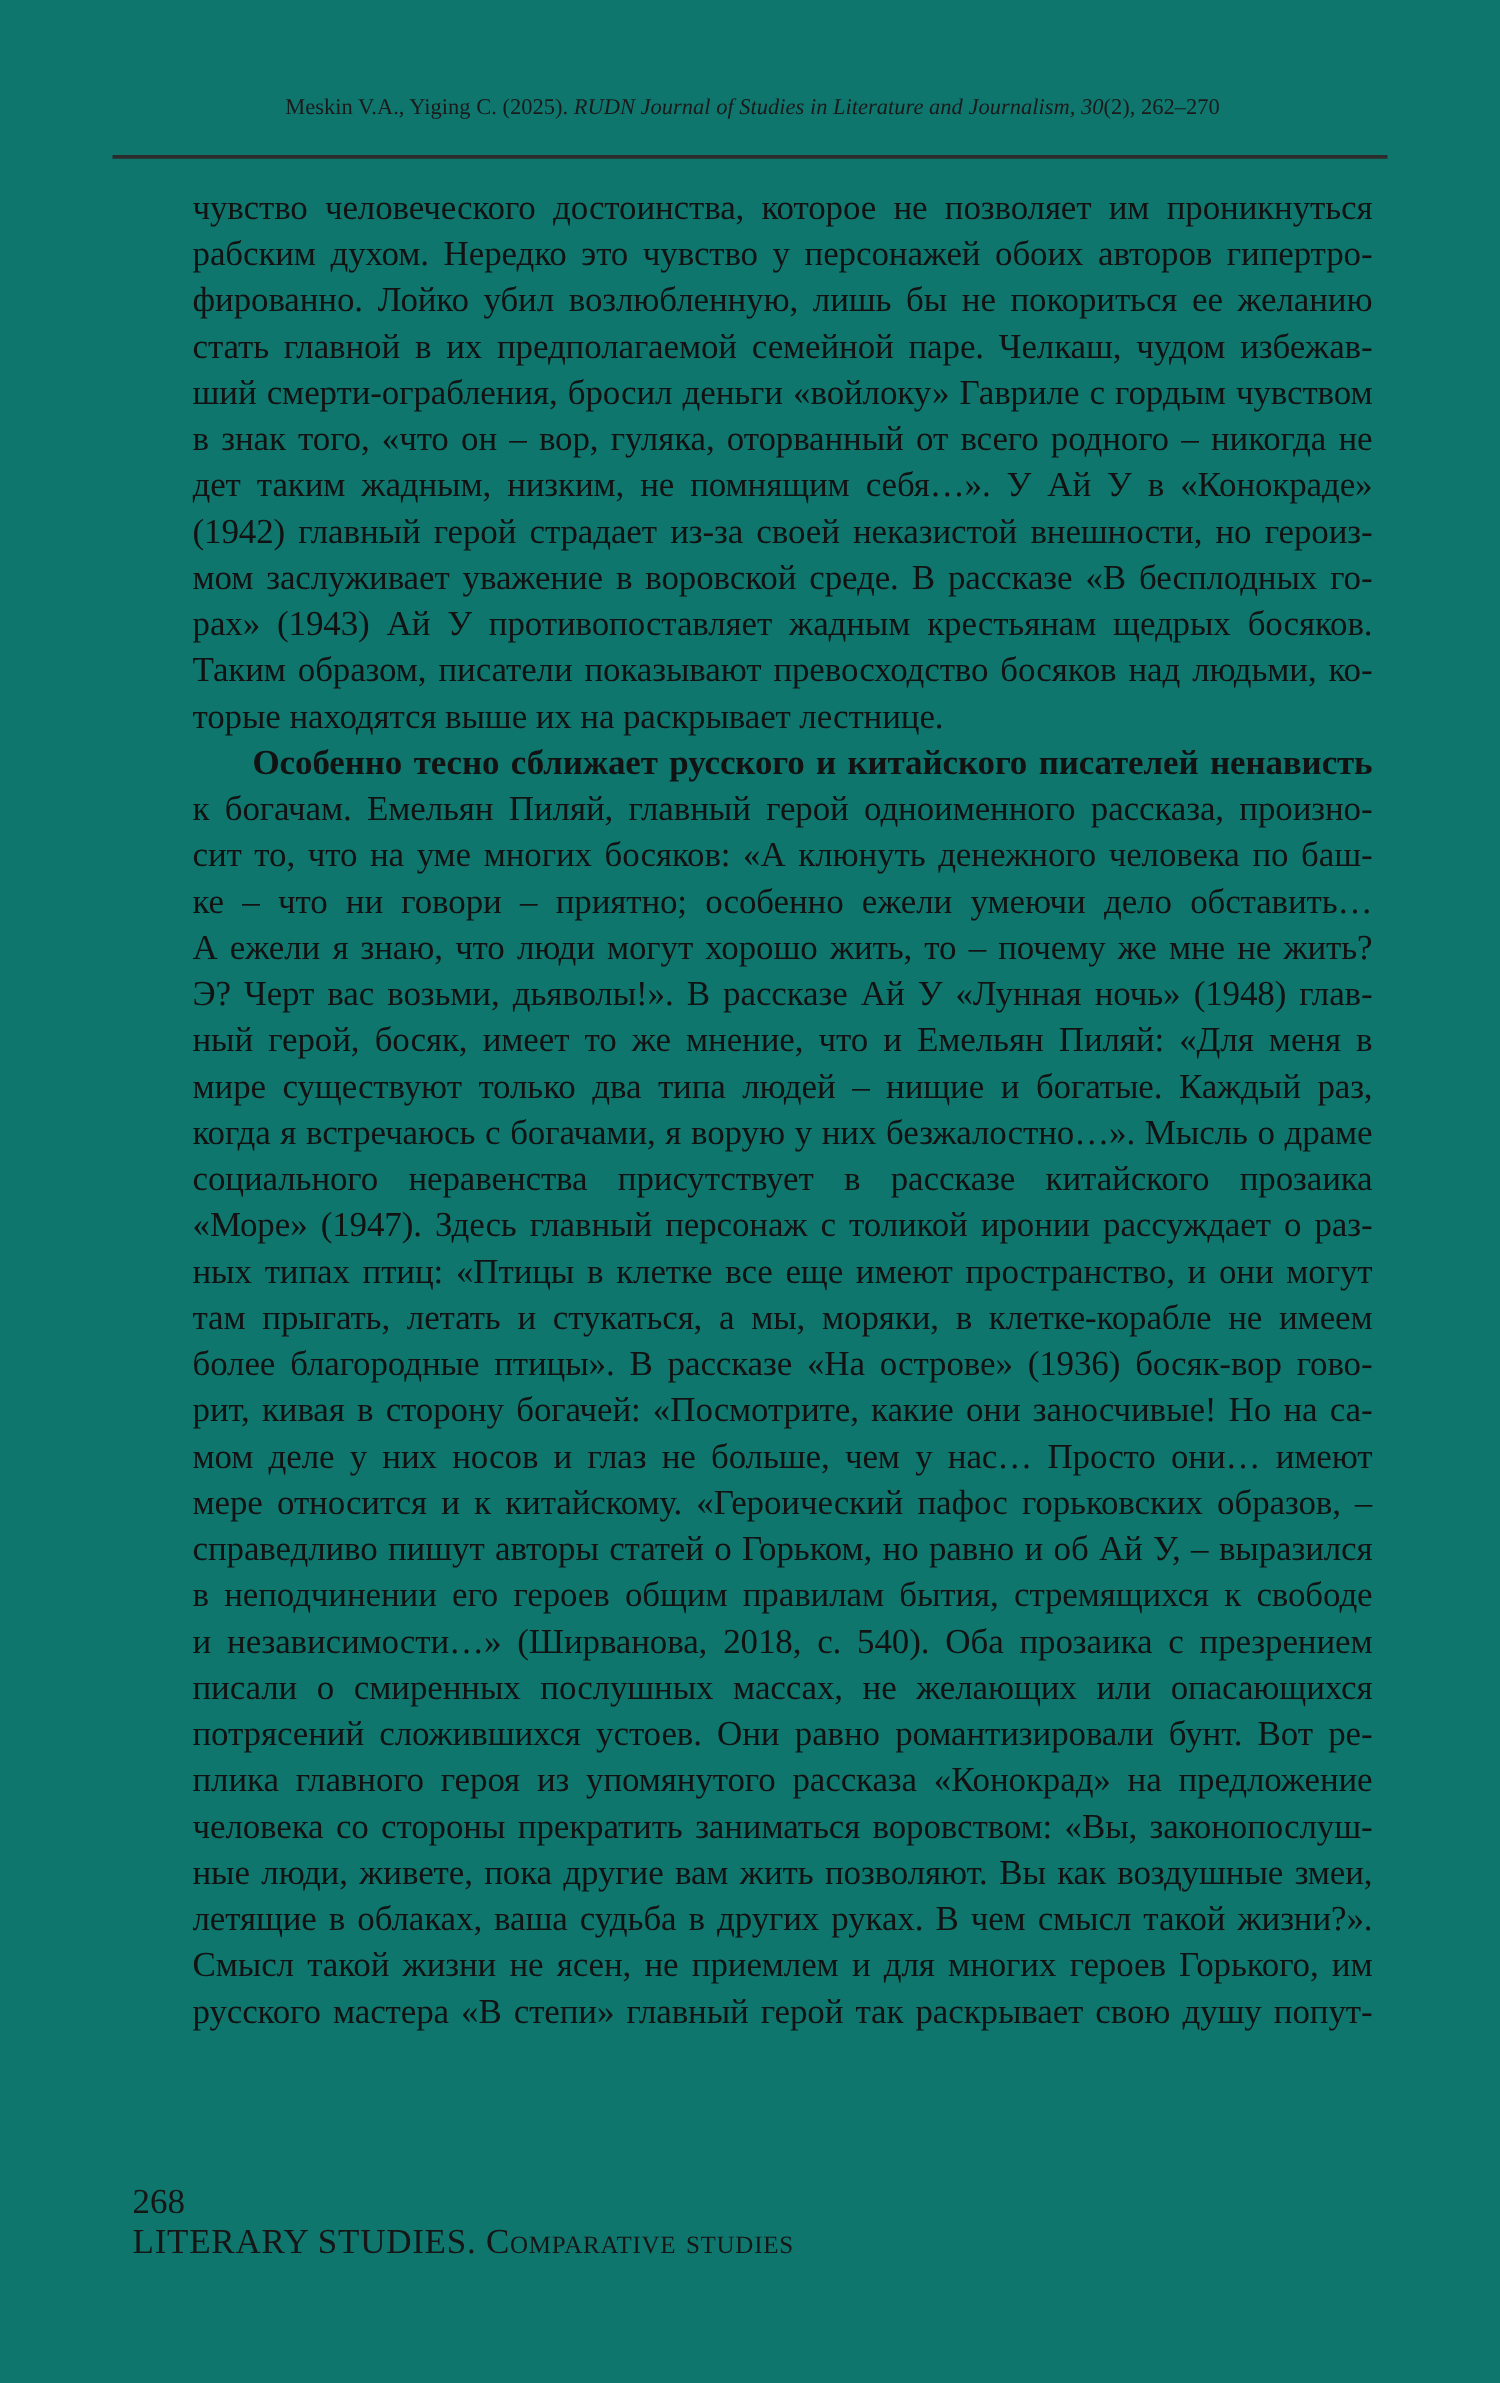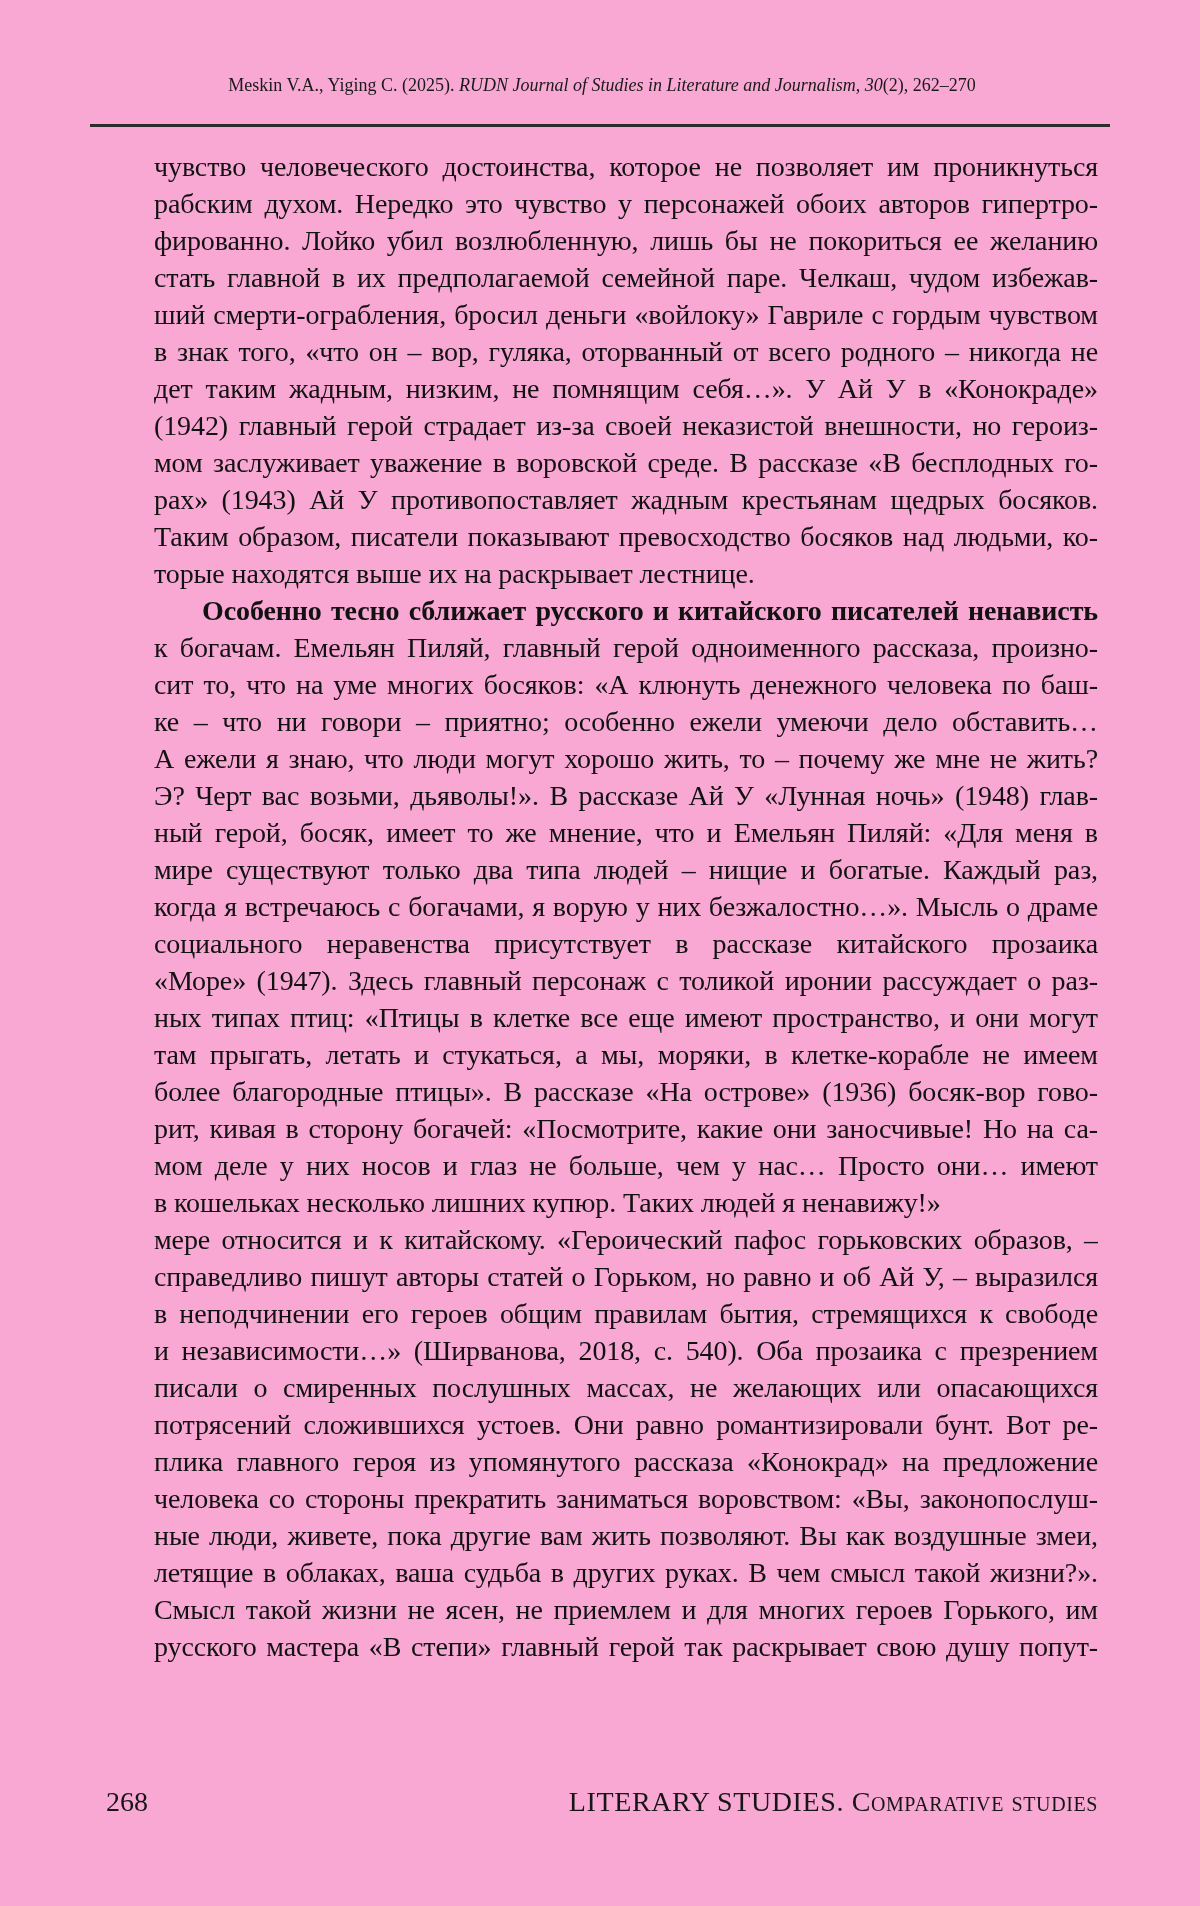--- a/index.html
+++ b/index.html
@@ -1,21 +1,21 @@
 <!DOCTYPE html>
 <html lang="ru"><head>
 <meta charset="utf-8">
 <style>
   html, body { margin: 0; padding: 0; background: #e8e8e8; }
   .page {
     position: relative;
     width: 1200px;
     height: 1906px;
     margin: 0 auto;
-    background: #f9a8d4;
+    background: #0f766e;
     font-family: "Liberation Serif", "DejaVu Serif", serif;
     color: #121212;
     overflow: hidden;
   }
   .running-head {
     position: absolute;
     top: 74px;
     left: 106px;
     width: 992px;
     text-align: center;
@@ -48,26 +48,27 @@
     text-align: justify;
     text-align-last: justify;
     overflow: hidden;
     white-space: normal;
     margin-left: 48px;
   }
   .line.indent { padding-left: 48px; font-weight: bold; }
   .line.lastline { text-align-last: left; }
   .footer {
     position: absolute;
-    top: 1786px;
+    top: 1746px;
     left: 106px;
     width: 992px;
     display: flex;
     justify-content: space-between;
     align-items: baseline;
+    flex-direction: column;
   }
   .page-number { font-size: 28px; color: #161616; }
   .footer-section { font-size: 28px; letter-spacing: 0.6px; color: #161616; white-space: nowrap; }
   .footer-section .sc { font-variant: small-caps; }
 </style>
 </head>
 <body>
 
 <div class="page">
 
@@ -100,21 +101,20 @@
         <div class="line">ный герой, босяк, имеет то же мнение, что и Емельян Пиляй: «Для меня в</div>
         <div class="line">мире существуют только два типа людей – нищие и богатые. Каждый раз,</div>
         <div class="line">когда я встречаюсь с богачами, я ворую у них безжалостно…». Мысль о драме</div>
         <div class="line">социального неравенства присутствует в рассказе китайского прозаика</div>
         <div class="line">«Море» (1947). Здесь главный персонаж с толикой иронии рассуждает о раз-</div>
         <div class="line">ных типах птиц: «Птицы в клетке все еще имеют пространство, и они могут</div>
         <div class="line">там прыгать, летать и стукаться, а мы, моряки, в клетке-корабле не имеем</div>
         <div class="line">более благородные птицы». В рассказе «На острове» (1936) босяк-вор гово-</div>
         <div class="line">рит, кивая в сторону богачей: «Посмотрите, какие они заносчивые! Но на са-</div>
         <div class="line">мом деле у них носов и глаз не больше, чем у нас… Просто они… имеют</div>
-        <div class="line lastline">в кошельках несколько лишних купюр. Таких людей я ненавижу!»</div>
       </div>
       <div class="para">
         <div class="line">мере относится и к китайскому. «Героический пафос горьковских образов, –</div>
         <div class="line">справедливо пишут авторы статей о Горьком, но равно и об Ай У, – выразился</div>
         <div class="line">в неподчинении его героев общим правилам бытия, стремящихся к свободе</div>
         <div class="line">и независимости…» (Ширванова, 2018, с. 540). Оба прозаика с презрением</div>
         <div class="line">писали о смиренных послушных массах, не желающих или опасающихся</div>
         <div class="line">потрясений сложившихся устоев. Они равно романтизировали бунт. Вот ре-</div>
         <div class="line">плика главного героя из упомянутого рассказа «Конокрад» на предложение</div>
         <div class="line">человека со стороны прекратить заниматься воровством: «Вы, законопослуш-</div>

